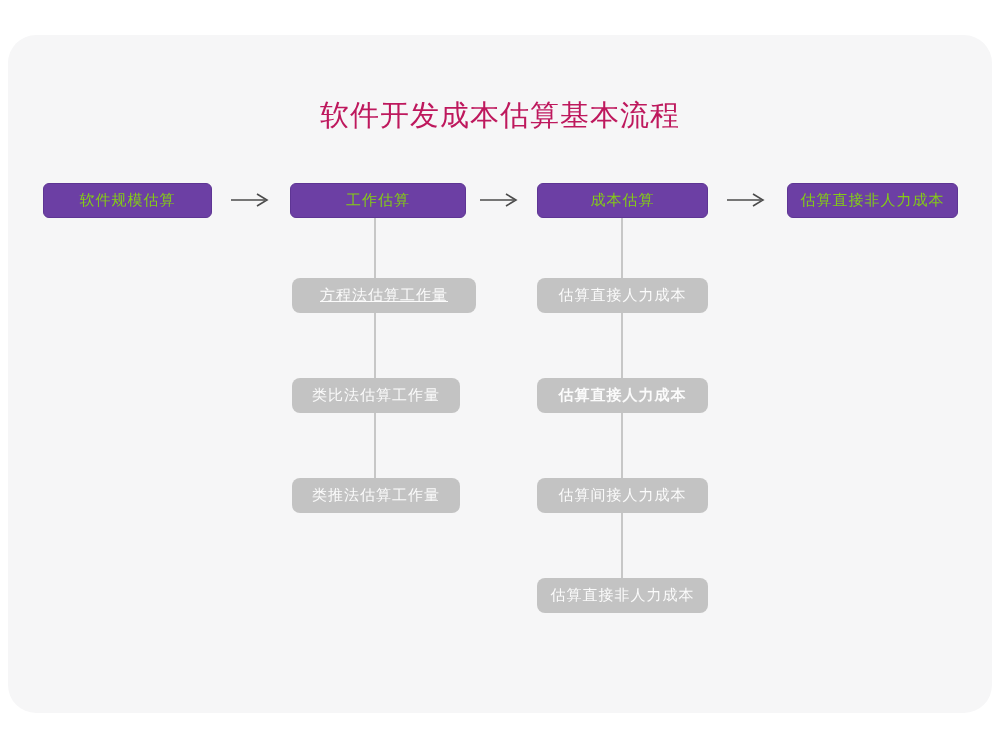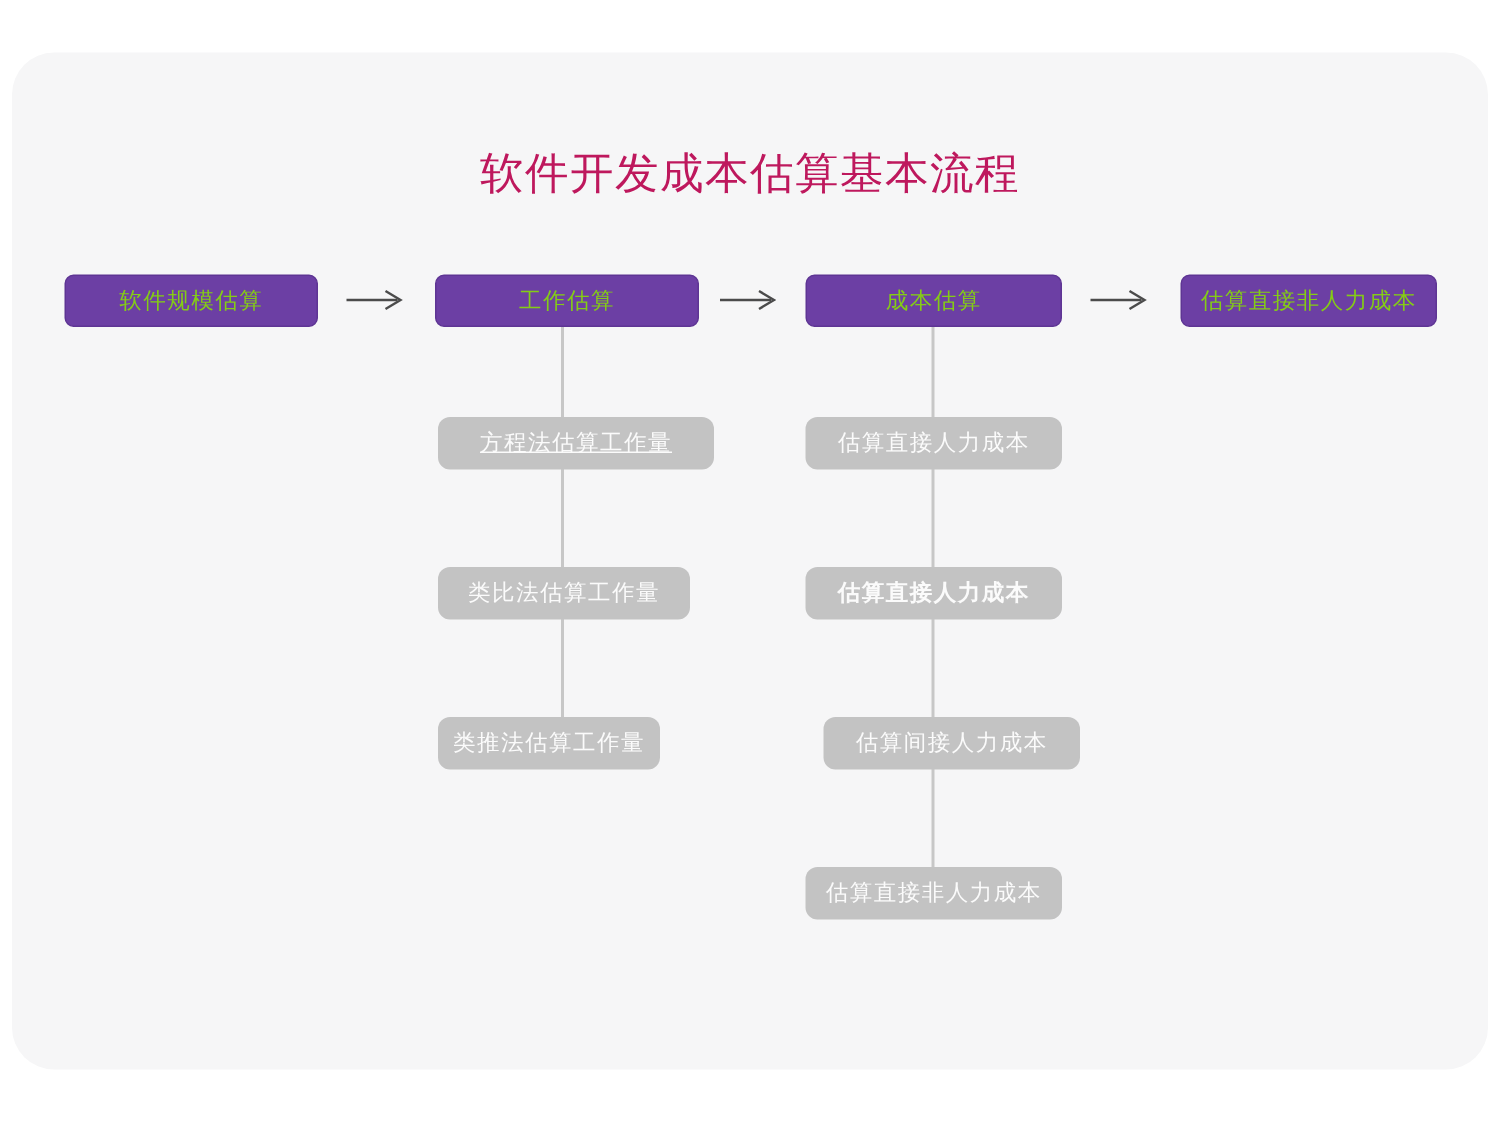--- a/index.html
+++ b/index.html
@@ -73,25 +73,25 @@
   
   #arrow-0 { left: 230px; top: 192px; }
   #arrow-1 { left: 479px; top: 192px; }
   #arrow-2 { left: 726px; top: 192px; }
   
   #conn-work { left: 374px; top: 218px; height: 277px; }
   #conn-cost { left: 621px; top: 218px; height: 377px; }
   
   #work-0 { left: 292px; top: 278px; width: 184px; text-decoration: underline; }
   #work-1 { left: 292px; top: 378px; width: 168px; text-align: center; }
-  #work-2 { left: 292px; top: 478px; width: 148px; }
+  #work-2 { left: 292px; top: 478px; width: 168px; }
   
   #cost-0 { left: 537px; top: 278px; width: 171px; }
   #cost-1 { left: 537px; top: 378px; width: 171px; font-weight: bold; }
-  #cost-2 { left: 537px; top: 478px; width: 171px; margin-left: 12px; }
+  #cost-2 { left: 537px; top: 478px; width: 171px; }
   #cost-3 { left: 537px; top: 578px; width: 171px; }
 </style>
 </head>
 <body>
 
 <div class="stage">
 
   <div class="card"></div>
 
   <div class="diagram-title">软件开发成本估算基本流程</div>

